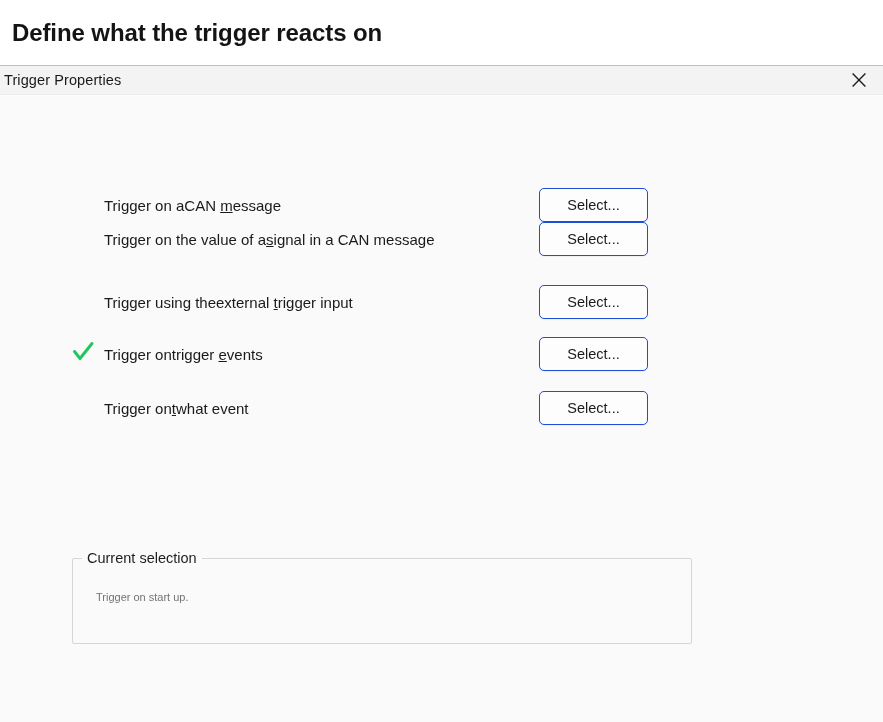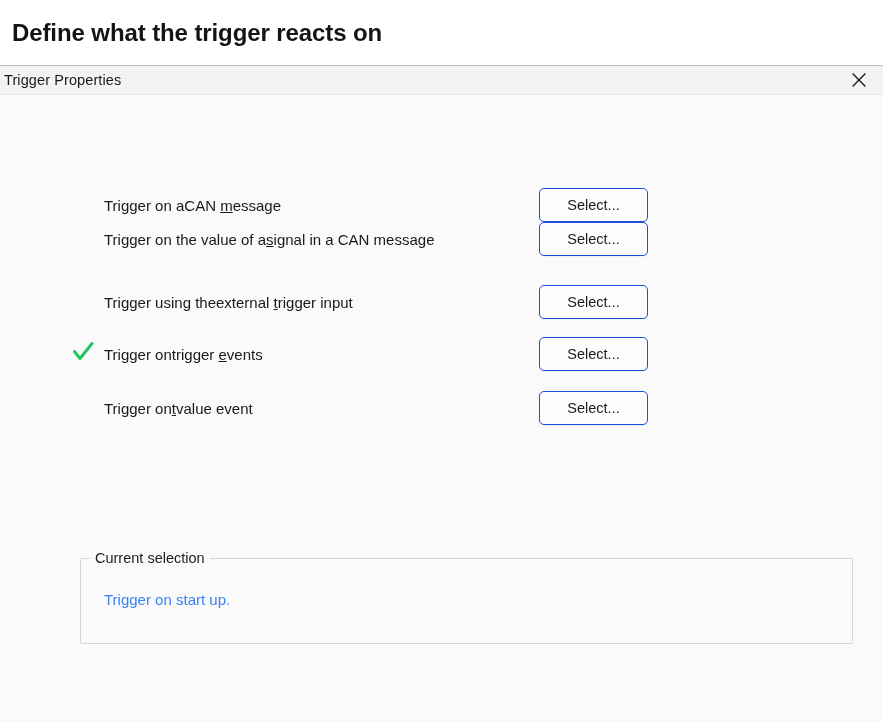--- a/index.html
+++ b/index.html
@@ -125,45 +125,45 @@
     font-size: 14.5px;
     color: #1b1b1b;
     cursor: pointer;
     padding: 0;
     box-shadow: 0 1px 1px rgba(0,0,0,0.045);
   }
 
   
   #groupbox {
     position: absolute;
-    left: 80px;
+    left: 72px;
     top: 462px;
-    width: 773px;
+    width: 620px;
     height: 86px;
     border: 1px solid #d6d6d6;
     border-radius: 2px;
     box-sizing: border-box;
     background: #fafafa;
   }
   #groupbox-legend {
     position: absolute;
     left: 9px;
     top: -9px;
     background: #fafafa;
     padding: 0 5px;
     font-size: 14.5px;
     color: #1d1d1d;
     white-space: nowrap;
   }
   #groupbox-content {
     position: absolute;
     left: 23px;
     top: 32px;
-    font-size: 15px;
-    color: #3b82f6;
+    font-size: 11px;
+    color: #737373;
     white-space: nowrap;
   }
   #footer {
     position: absolute;
     left: 0;
     right: 0;
     top: 646px;
     bottom: 0;
     background: #fafafa;
   }
@@ -231,21 +231,21 @@
           <b><span>trigger </span><u>e</u><span>vents</span></b>
           <span></span>
       </div>
       <button class="select-btn">Select...</button>
     </div>
 
     <div class="row" style="top:295px;">
       <div class="row-check"></div>
       <div class="row-label">
         <span>Trigger on </span>
-          <b><span></span><u>t</u><span>value event</span></b>
+          <b><span></span><u>t</u><span>what event</span></b>
           <span></span>
       </div>
       <button class="select-btn">Select...</button>
     </div>
 
     <div id="groupbox">
       <span id="groupbox-legend">Current selection</span>
       <div id="groupbox-content">Trigger on start up.</div>
     </div>
 

